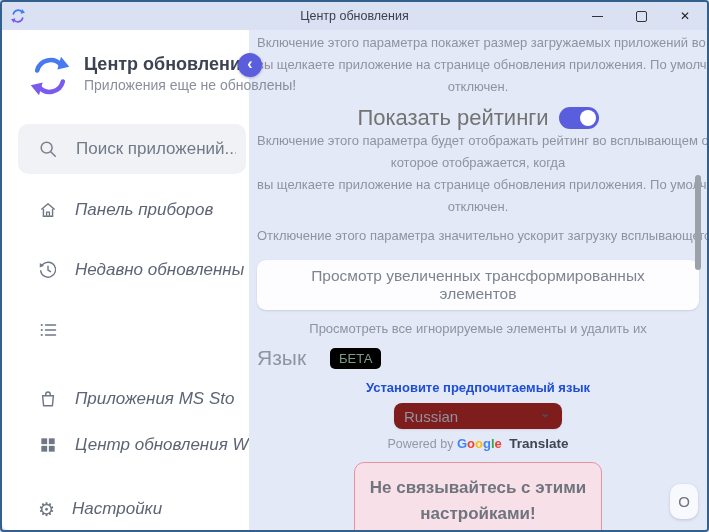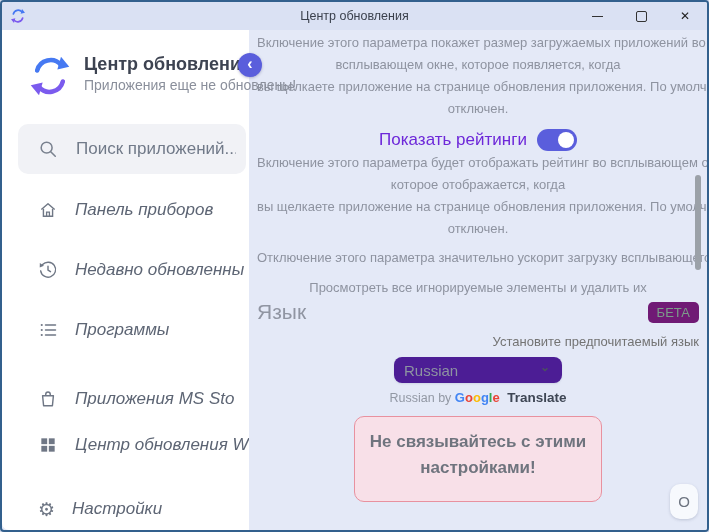--- a/index.html
+++ b/index.html
@@ -26,31 +26,31 @@
   .side-item svg,.side-item .gear-glyph{margin-left:36px;flex:none;}
   .side-label{margin-left:17px;font-size:17px;color:#5d6574;white-space:nowrap;max-width:176px;overflow:hidden;font-style:italic;}
   .gear-glyph{font-family:"DejaVu Sans",sans-serif;font-size:19px;color:#6f7785;line-height:20px;}
   
   .collapse-btn{position:absolute;left:236px;top:51px;width:24px;height:24px;border-radius:50%;background:#5a5edc;color:#fff;display:flex;align-items:center;justify-content:center;font-size:16px;font-weight:bold;z-index:4;box-shadow:0 1px 3px rgba(60,60,120,.35);cursor:pointer;padding-bottom:2px;box-sizing:border-box;}
   
   .content{position:absolute;left:247px;top:28px;right:0;bottom:0;background:#e4e9f7;z-index:1;overflow:hidden;}
   .content-inner{padding:2px 8px 0;text-align:center;}
   .pline{font-size:13px;color:#8e93a0;height:22px;line-height:22px;white-space:nowrap;}
   .toggle-row{margin-top:8px;height:24px;display:flex;align-items:center;justify-content:center;gap:10px;}
-  .toggle-label{font-size:17px;color:#6d28d9;}
+  .toggle-label{font-size:22px;color:#737373;}
   .toggle{width:40px;height:22px;border-radius:11px;background:#5a5edc;position:relative;cursor:pointer;flex:none;}
   .toggle-knob{position:absolute;right:3px;top:3px;width:16px;height:16px;border-radius:50%;background:#fff;}
   .gap7{margin-top:7px;}
   .transform-btn{margin-top:13px;display:inline-block;background:#fdfdff;border:none;border-radius:9px;padding:7px 16px;font-size:15.5px;color:#7d8490;font-family:"Liberation Sans",sans-serif;box-shadow:0 1px 2px rgba(120,130,160,.25);cursor:pointer;}
   .transform-caption{margin-top:8px;font-size:13px;color:#8e93a0;height:22px;line-height:22px;}
-  .lang-head{height:26px;display:flex;align-items:center;justify-content:space-between;gap:12px;}
+  .lang-head{margin-top:5px;height:26px;display:flex;align-items:center;justify-content:flex-start;gap:24px;}
   .lang-title{font-size:21px;color:#9095a2;}
-  .beta-badge{background:#701a75;color:#7c9c8a;font-size:13px;padding:3px 9px;border-radius:5px;}
-  .lang-caption{margin-top:8px;font-size:13px;font-weight:400;color:#737373;height:18px;line-height:18px;text-align:right;}
-  .lang-select{margin-top:3px;width:168px;height:26px;border:none;border-radius:8px;background:#4c1d95;color:#8d93a1;font-size:15px;padding:0 10px;font-family:"Liberation Sans",sans-serif;appearance:none;-webkit-appearance:none;cursor:pointer;box-shadow:0 1px 2px rgba(120,130,160,.2);}
+  .beta-badge{background:#000000;color:#7c9c8a;font-size:13px;padding:3px 9px;border-radius:5px;}
+  .lang-caption{margin-top:8px;font-size:13px;font-weight:700;color:#1d4ed8;height:18px;line-height:18px;}
+  .lang-select{margin-top:3px;width:168px;height:26px;border:none;border-radius:8px;background:#7f1d1d;color:#8d93a1;font-size:15px;padding:0 10px;font-family:"Liberation Sans",sans-serif;appearance:none;-webkit-appearance:none;cursor:pointer;box-shadow:0 1px 2px rgba(120,130,160,.2);}
   .select-wrap{position:relative;display:inline-block;margin-top:3px;}
   .select-wrap .chev{position:absolute;right:12px;top:6px;pointer-events:none;color:#4b5160;font-size:12px;font-weight:bold;}
   .powered{margin-top:6px;font-size:12.5px;color:#9298a4;height:18px;line-height:18px;}
   .powered .gletter{font-weight:bold;font-size:13px;}
   .powered .translate{font-weight:bold;font-size:13.5px;color:#3e4654;margin-left:4px;}
   .warning-box{margin:9px auto 0;width:248px;box-sizing:border-box;background:#f8e0e8;border:1.5px solid #e8919f;border-radius:10px;padding:12px 10px 20px;}
   .warning-text{font-size:17px;font-weight:bold;color:#6f747e;line-height:26px;}
   
   .scroll-thumb{position:absolute;right:6px;top:173px;width:6px;height:95px;border-radius:3px;background:#9ba1a8;z-index:3;cursor:pointer;}
   .o-button{position:absolute;right:9px;bottom:11px;width:28px;height:35px;border-radius:10px;background:#f7f9fd;display:flex;align-items:center;justify-content:center;font-size:15px;color:#6d7480;z-index:4;box-shadow:0 1px 3px rgba(100,110,140,.3);cursor:pointer;}
@@ -77,54 +77,54 @@
         </div>
       <div class="win-btn">
           <span class="close-glyph">✕</span>
         </div>
     </div>
   </div>
 
   <div class="content">
     <div class="content-inner">
       <div class="pline">Включение этого параметра покажет размер загружаемых приложений во</div>
-      <div class="pline">всплывающем окне, которое появляется, когда</div>
       <div class="pline">вы щелкаете приложение на странице обновления приложения. По умолчанию он</div>
       <div class="pline">отключен.</div>
 
       <div class="toggle-row">
         <span class="toggle-label">Показать рейтинги</span>
         <span class="toggle">
             <span class="toggle-knob"></span>
           </span>
       </div>
 
       <div class="pline">Включение этого параметра будет отображать рейтинг во всплывающем окне,</div>
       <div class="pline">которое отображается, когда</div>
       <div class="pline">вы щелкаете приложение на странице обновления приложения. По умолчанию он</div>
       <div class="pline">отключен.</div>
       <div class="pline gap7">Отключение этого параметра значительно ускорит загрузку всплывающего окна.</div>
 
+      <button class="transform-btn">Просмотр увеличенных трансформированных элементов</button>
       <div class="transform-caption">Просмотреть все игнорируемые элементы и удалить их</div>
 
       <div class="lang-head">
         <span class="lang-title">Язык</span>
         <span class="beta-badge">БЕТА</span>
       </div>
       <div class="lang-caption">Установите предпочитаемый язык</div>
 
       <span class="select-wrap">
         <select class="lang-select">
           <option>Russian</option>
         </select>
         <span class="chev">⌄</span>
       </span>
 
       <div class="powered">
-        <span>Russian by</span>
+        <span>Powered by</span>
         <span>
           <span class="gletter" style="color: rgb(66, 133, 244);">G</span><span class="gletter" style="color: rgb(234, 67, 53);">o</span><span class="gletter" style="color: rgb(251, 188, 5);">o</span><span class="gletter" style="color: rgb(66, 133, 244);">g</span><span class="gletter" style="color: rgb(52, 168, 83);">l</span><span class="gletter" style="color: rgb(234, 67, 53);">e</span>
         </span>
         <span class="translate">Translate</span>
       </div>
 
       <div class="warning-box">
         <div class="warning-text">Не связывайтесь с этими настройками!</div>
       </div>
     </div>
@@ -168,21 +168,20 @@
 
     <div class="side-item" style="top:283px">
       <svg width="20" height="20" viewBox="0 0 24 24">
         <circle cx="4.5" cy="6" r="1.3" fill="#6f7785"></circle>
           <circle cx="4.5" cy="12" r="1.3" fill="#6f7785"></circle>
           <circle cx="4.5" cy="18" r="1.3" fill="#6f7785"></circle>
         <line x1="9" y1="6" x2="21" y2="6" stroke="#6f7785" stroke-width="1.8" stroke-linecap="round"></line>
         <line x1="9" y1="12" x2="21" y2="12" stroke="#6f7785" stroke-width="1.8" stroke-linecap="round"></line>
         <line x1="9" y1="18" x2="21" y2="18" stroke="#6f7785" stroke-width="1.8" stroke-linecap="round"></line>
       </svg>
-      <span class="side-label">Программы</span>
     </div>
 
     <div class="side-item" style="top:352px">
       <svg width="20" height="20" viewBox="0 0 24 24">
         <path d="M5.5 8 H18.5 L17.3 20 H6.7 Z" fill="none" stroke="#6f7785" stroke-width="1.7" stroke-linejoin="round"></path>
         <path d="M9.3 8 V6.3 a2.7 2.7 0 0 1 5.4 0 V8" fill="none" stroke="#6f7785" stroke-width="1.7"></path>
       </svg>
       <span class="side-label">Приложения MS Sto</span>
     </div>
 

